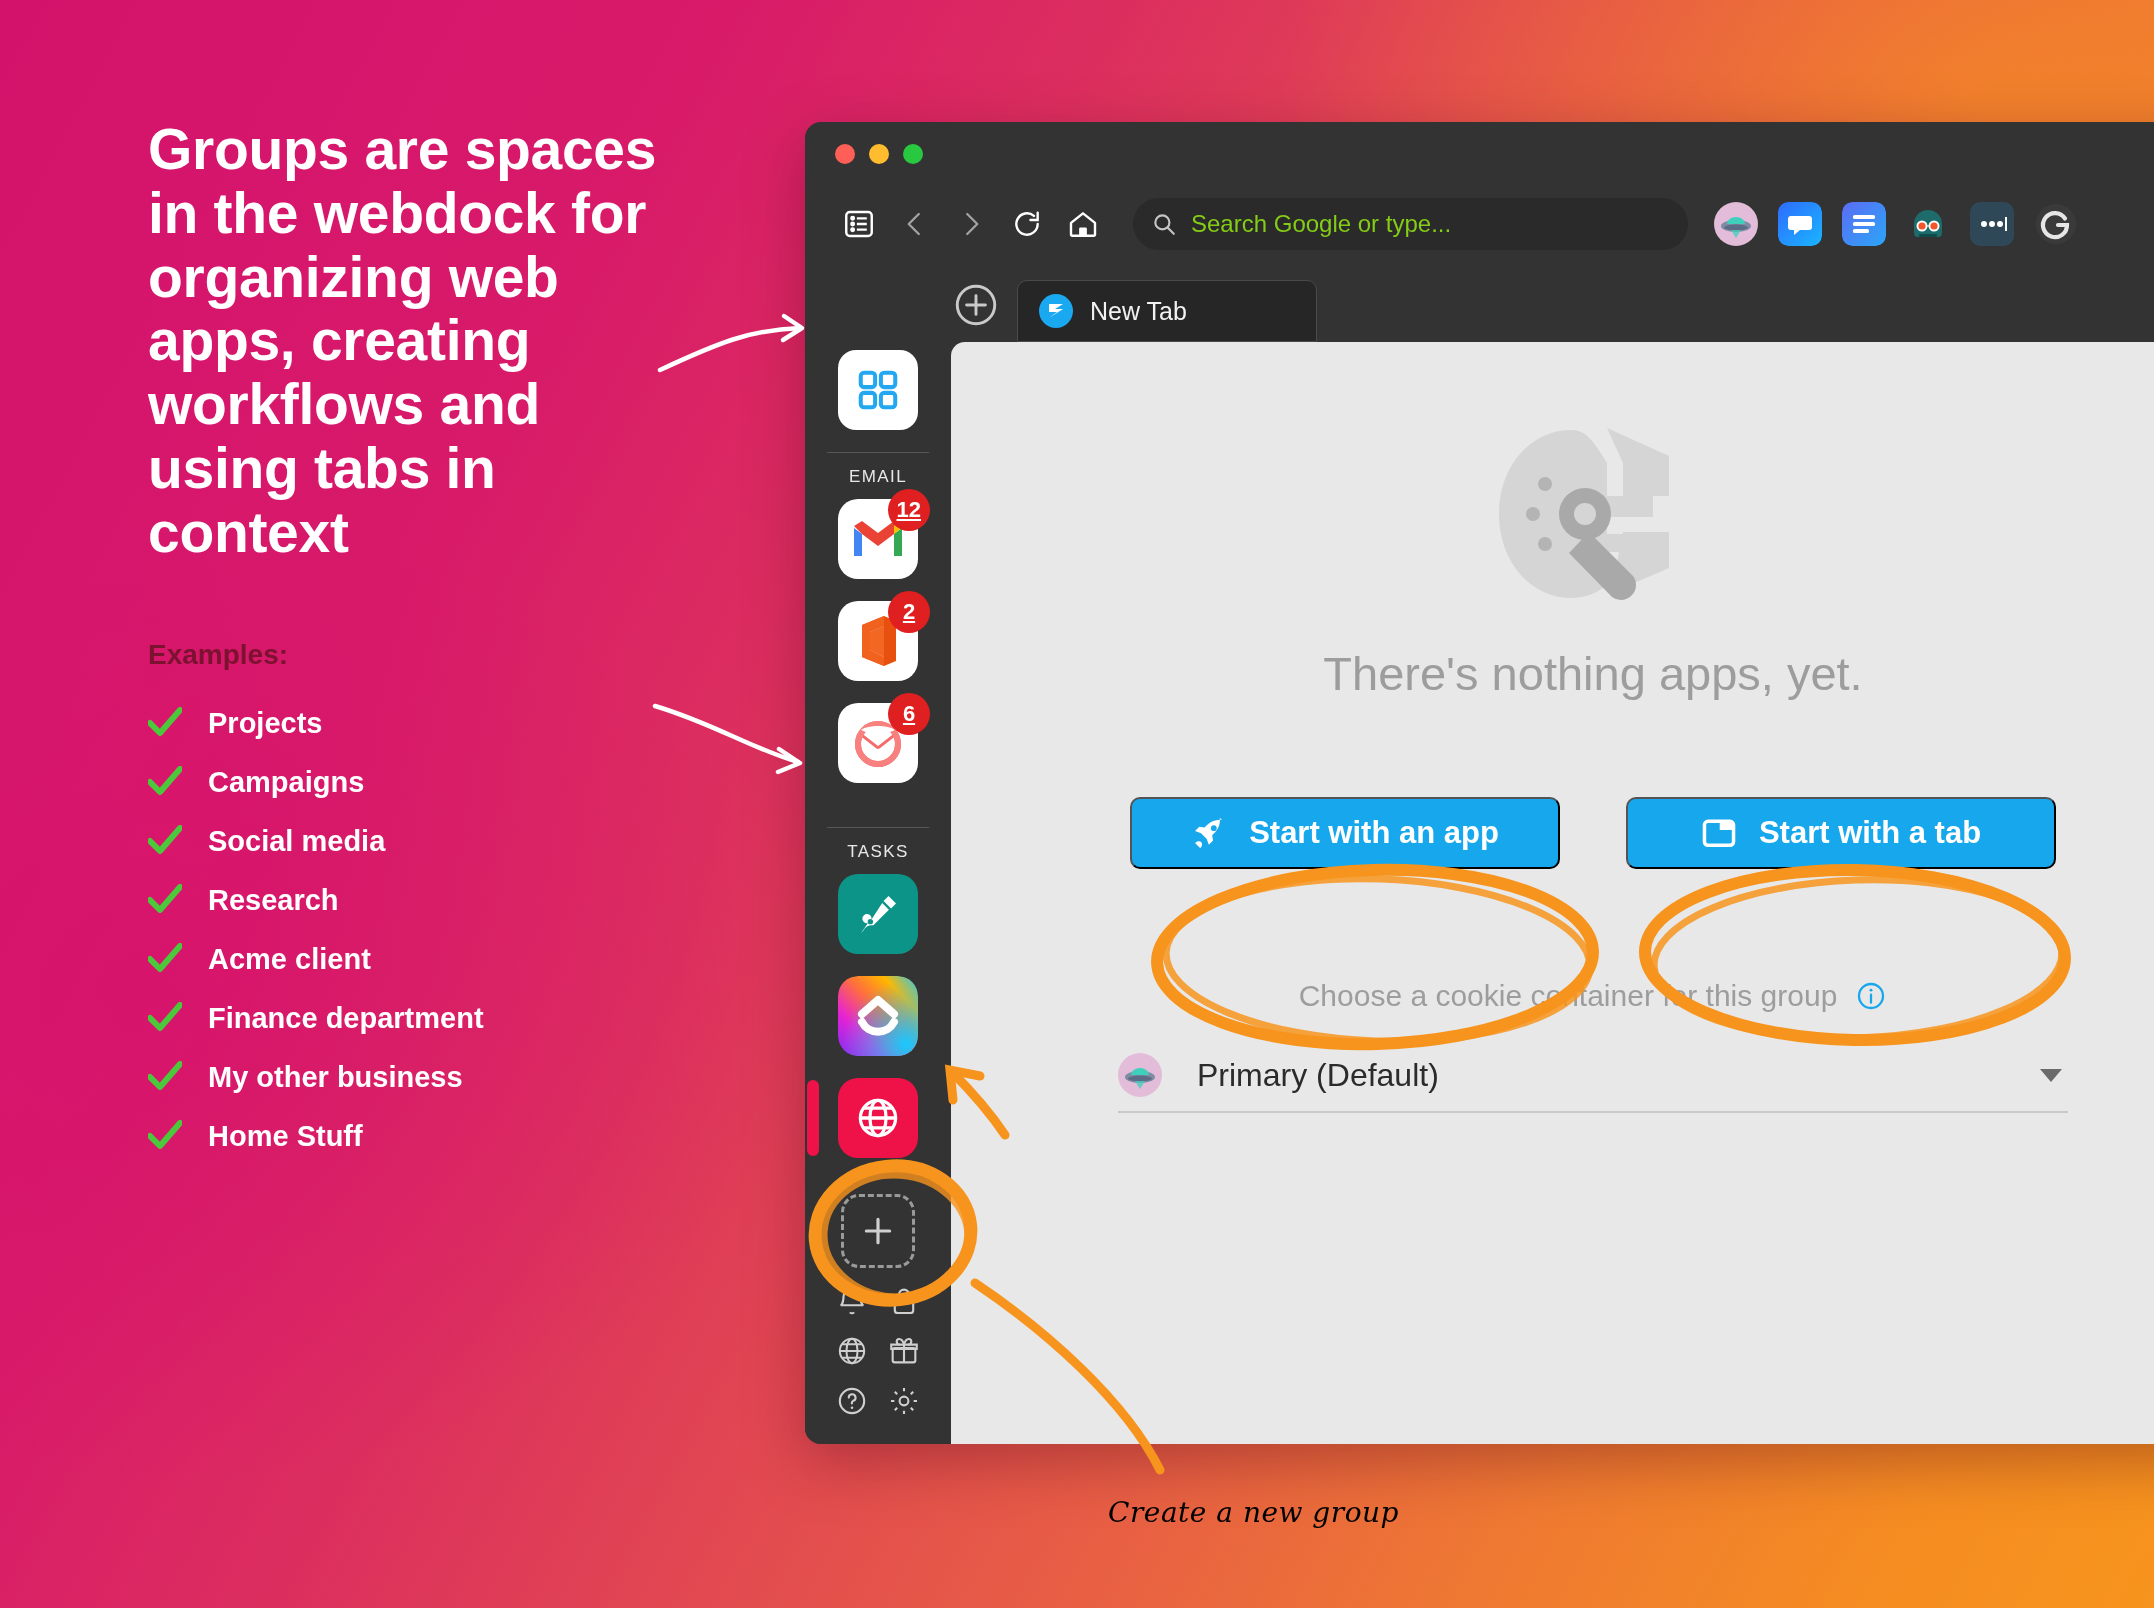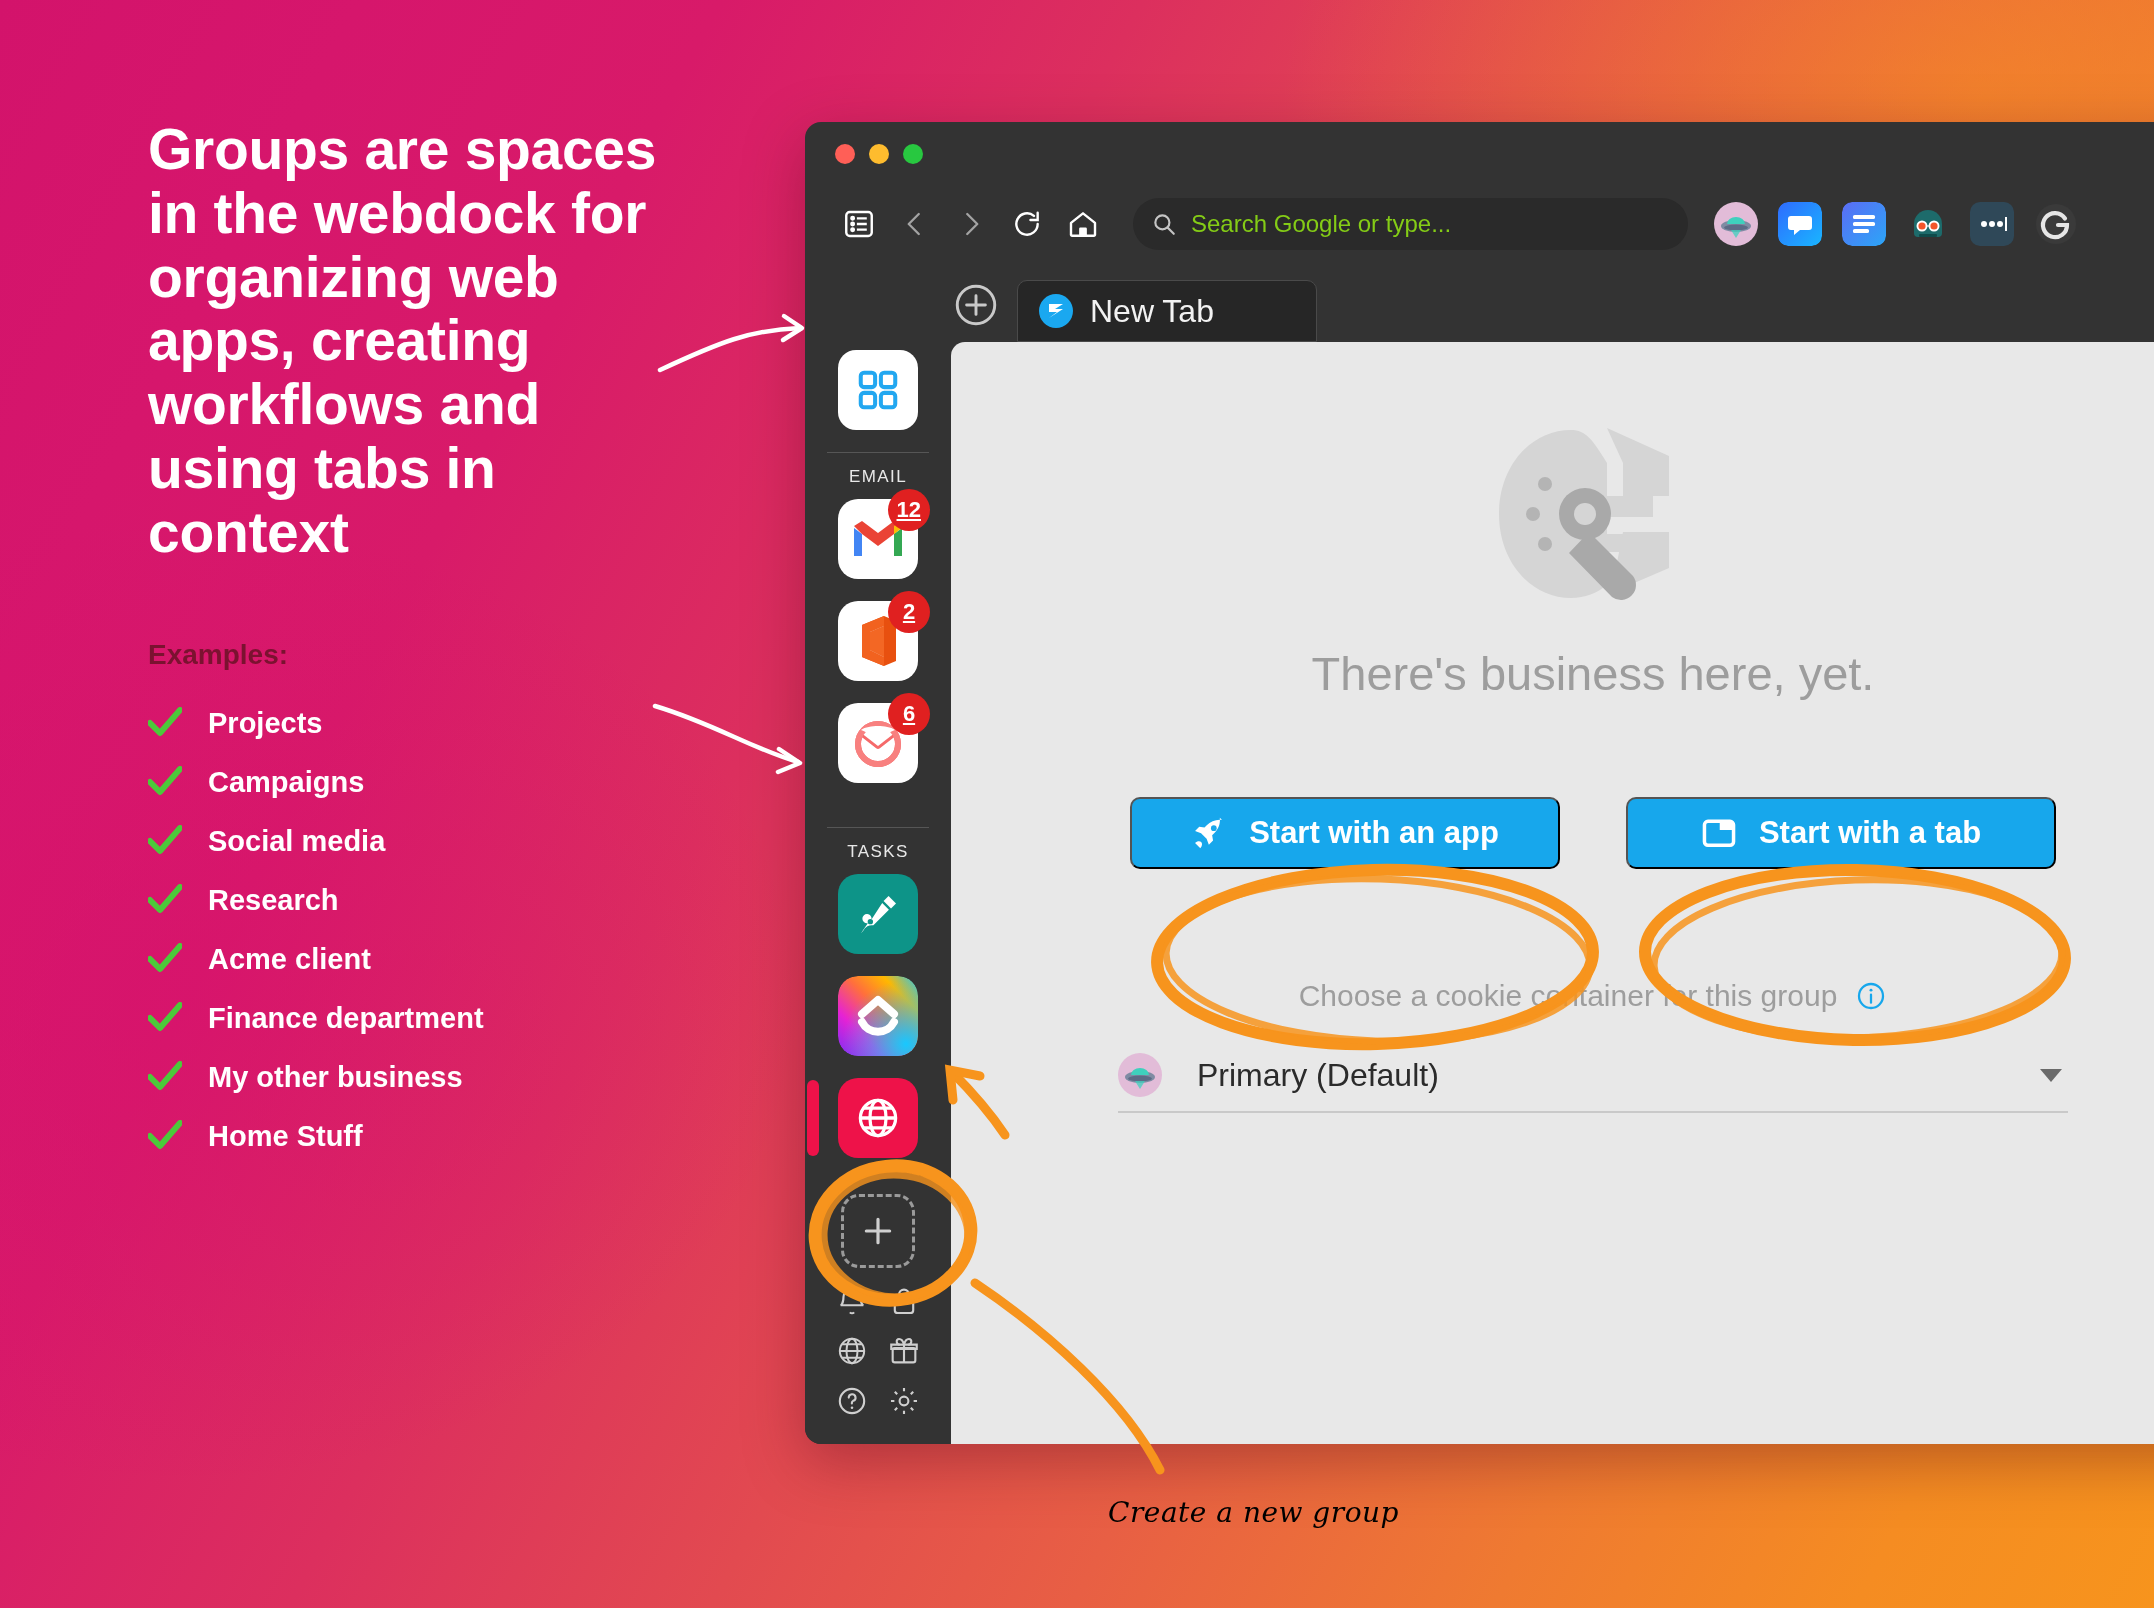--- a/index.html
+++ b/index.html
@@ -69,21 +69,21 @@
   .ext { width: 44px; height: 44px; border-radius: 10px; flex: none; display:block; }
 
   
   .tabstrip { height: 76px; display: flex; align-items: flex-end; padding-left: 146px; gap: 16px; }
   .newtab-plus { width: 50px; height: 50px; margin-bottom: 12px; }
   .tab {
     width: 300px; height: 62px; background: #262626;
     border: 1px solid #4a4a4a; border-radius: 10px 10px 0 0;
     display: flex; align-items: center; gap: 16px; padding-left: 20px;
   }
-  .tab-title { color: #f2f2f2; font-size: 32px; }
+  .tab-title { color: #f2f2f2; font-size: 25px; }
 
   
   .win-body { display: flex; height: 1102px; }
 
   
   .webdock {
     width: 146px; background: #333333; position: relative;
     display: flex; flex-direction: column; align-items: center;
     padding-top: 0;
   }
@@ -490,21 +490,21 @@
         <path d="M114 0 L176 28 L176 68 L130 68 L130 35z" fill="#d5d5d5"></path>
         <path d="M130 104 L176 104 L176 140 L118 165z" fill="#d5d5d5"></path>
         <circle cx="52" cy="56" r="7" fill="#b4b4b4"></circle>
         <circle cx="40" cy="86" r="7" fill="#b4b4b4"></circle>
         <circle cx="52" cy="116" r="7" fill="#b4b4b4"></circle>
         <circle cx="92" cy="86" r="26" fill="#a9a9a9"></circle>
         <circle cx="92" cy="86" r="11" fill="#d5d5d5"></circle>
         <path d="M96 104 L140 148 a15 15 0 0 1-21 21 L76 125z" fill="#a9a9a9"></path>
       </svg>
 
-      <div class="empty-text">There's business here, yet.</div>
+      <div class="empty-text">There's nothing apps, yet.</div>
 
       <div class="cta-row">
         <button class="cta">
           <svg width="36" height="36" viewBox="0 0 24 24" fill="#fff">
             <path d="M20.7 3.3c-4 -.5 -7.6 1 -10.2 3.6l-1.5 1.5 -3.5 -.6 -2.8 2.8 4 1.5 3.7 3.7 1.5 4 2.8 -2.8 -.6 -3.5 1.5 -1.5c2.6 -2.6 4.1 -6.2 3.6 -10.2z"></path>
             <circle cx="15.2" cy="8.8" r="1.9" fill="#17a7ec"></circle>
             <path d="M3.2 20.8c1.4 -1.4 3.3 -1.4 4.1 -.6.8.8.8 2.7 -.6 4.1z" transform="translate(-0.5,-2.2)"></path>
           </svg>
           <span>Start with an app</span>
         </button>

